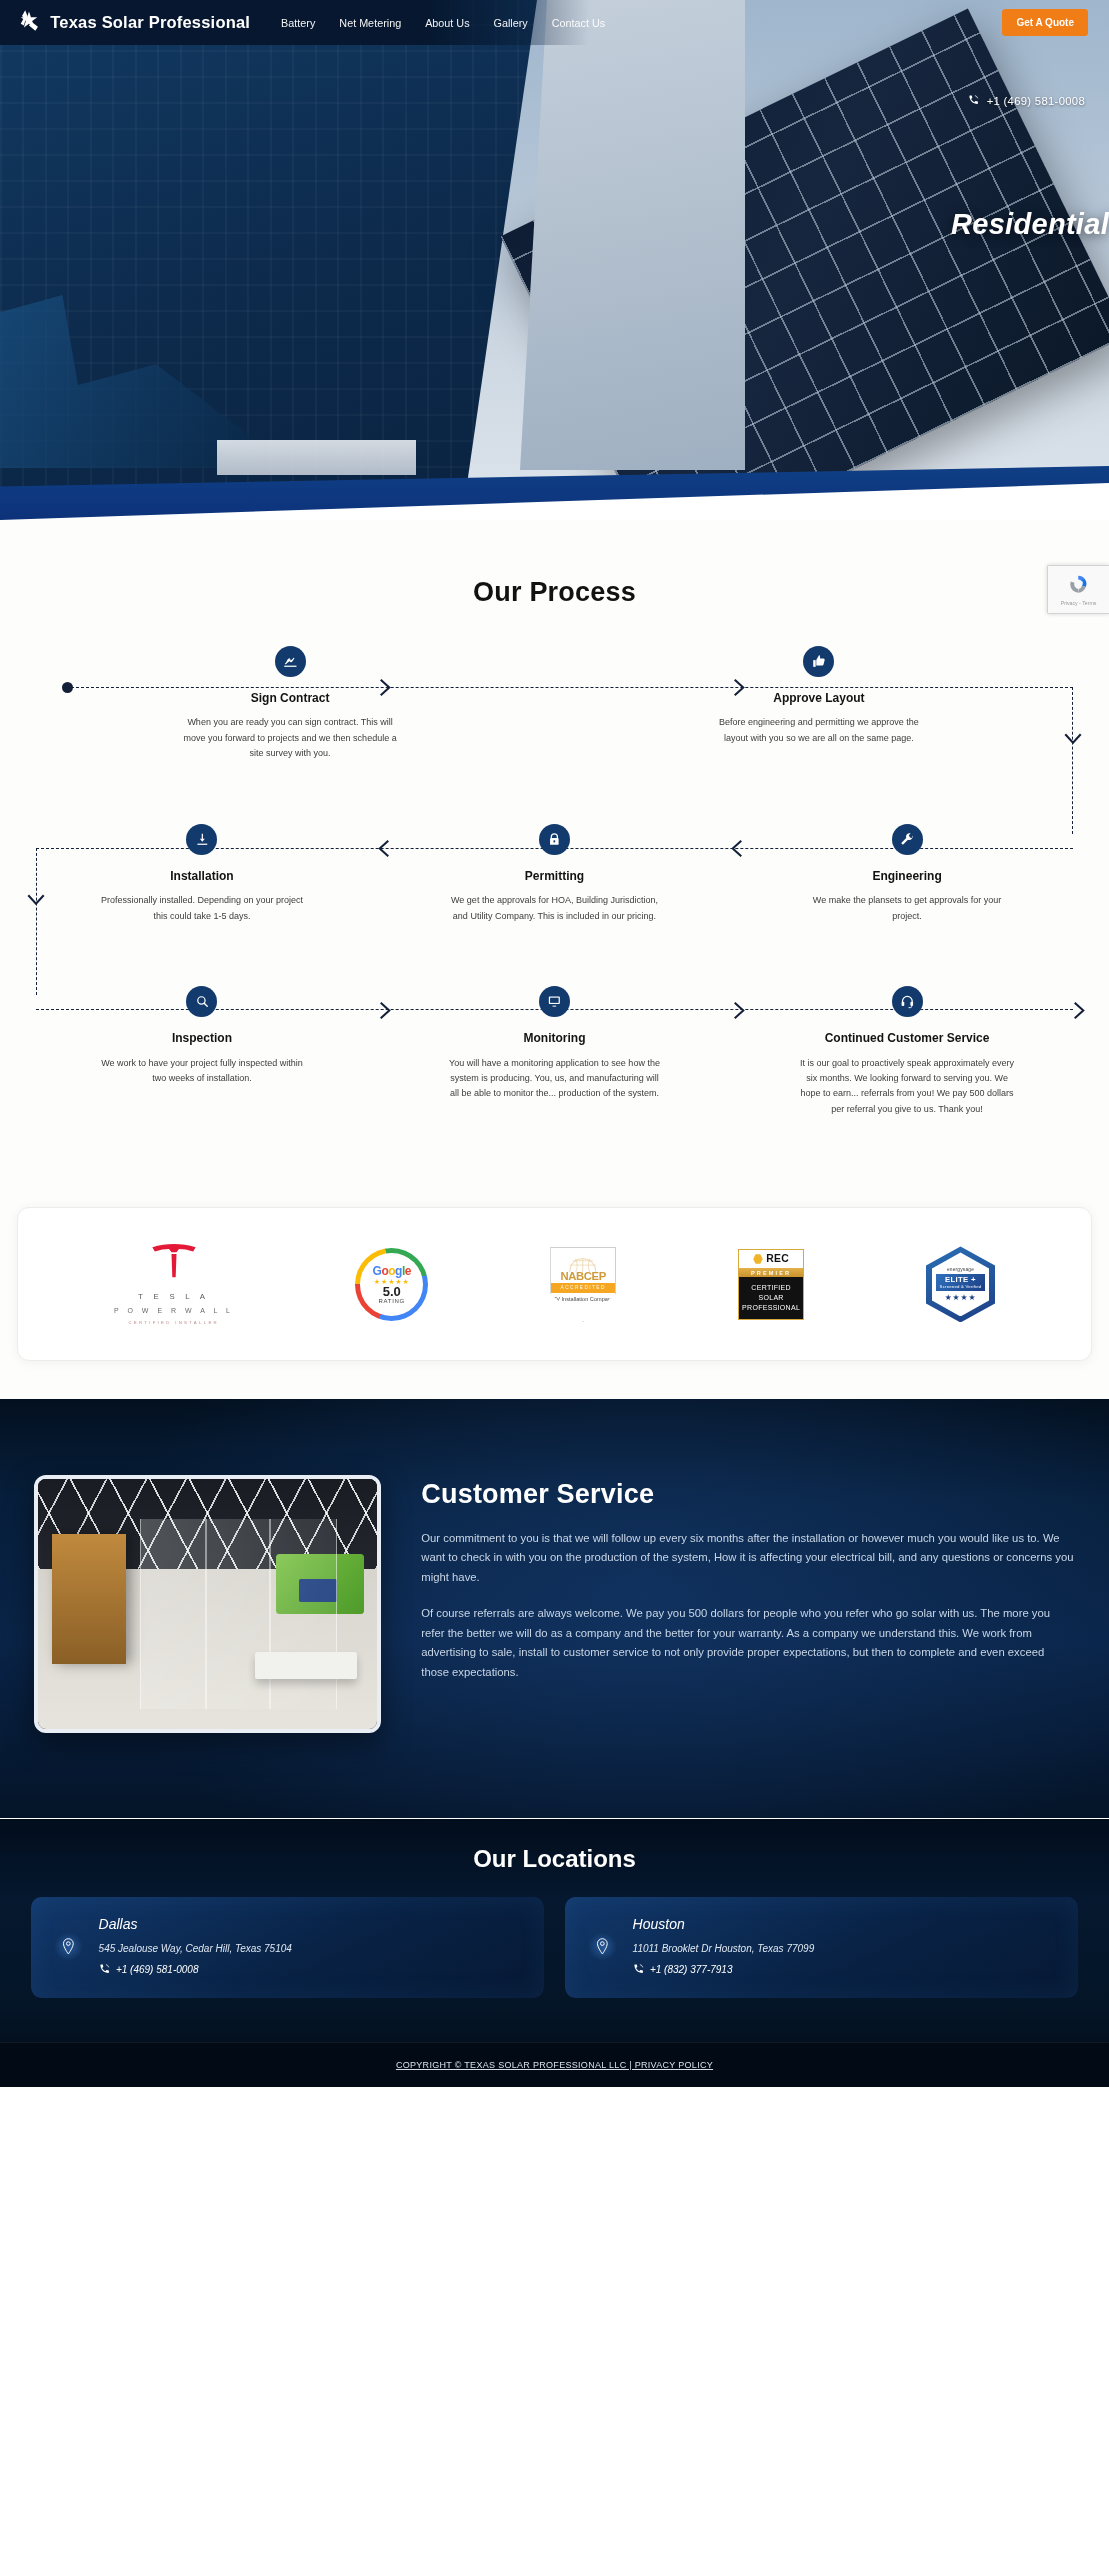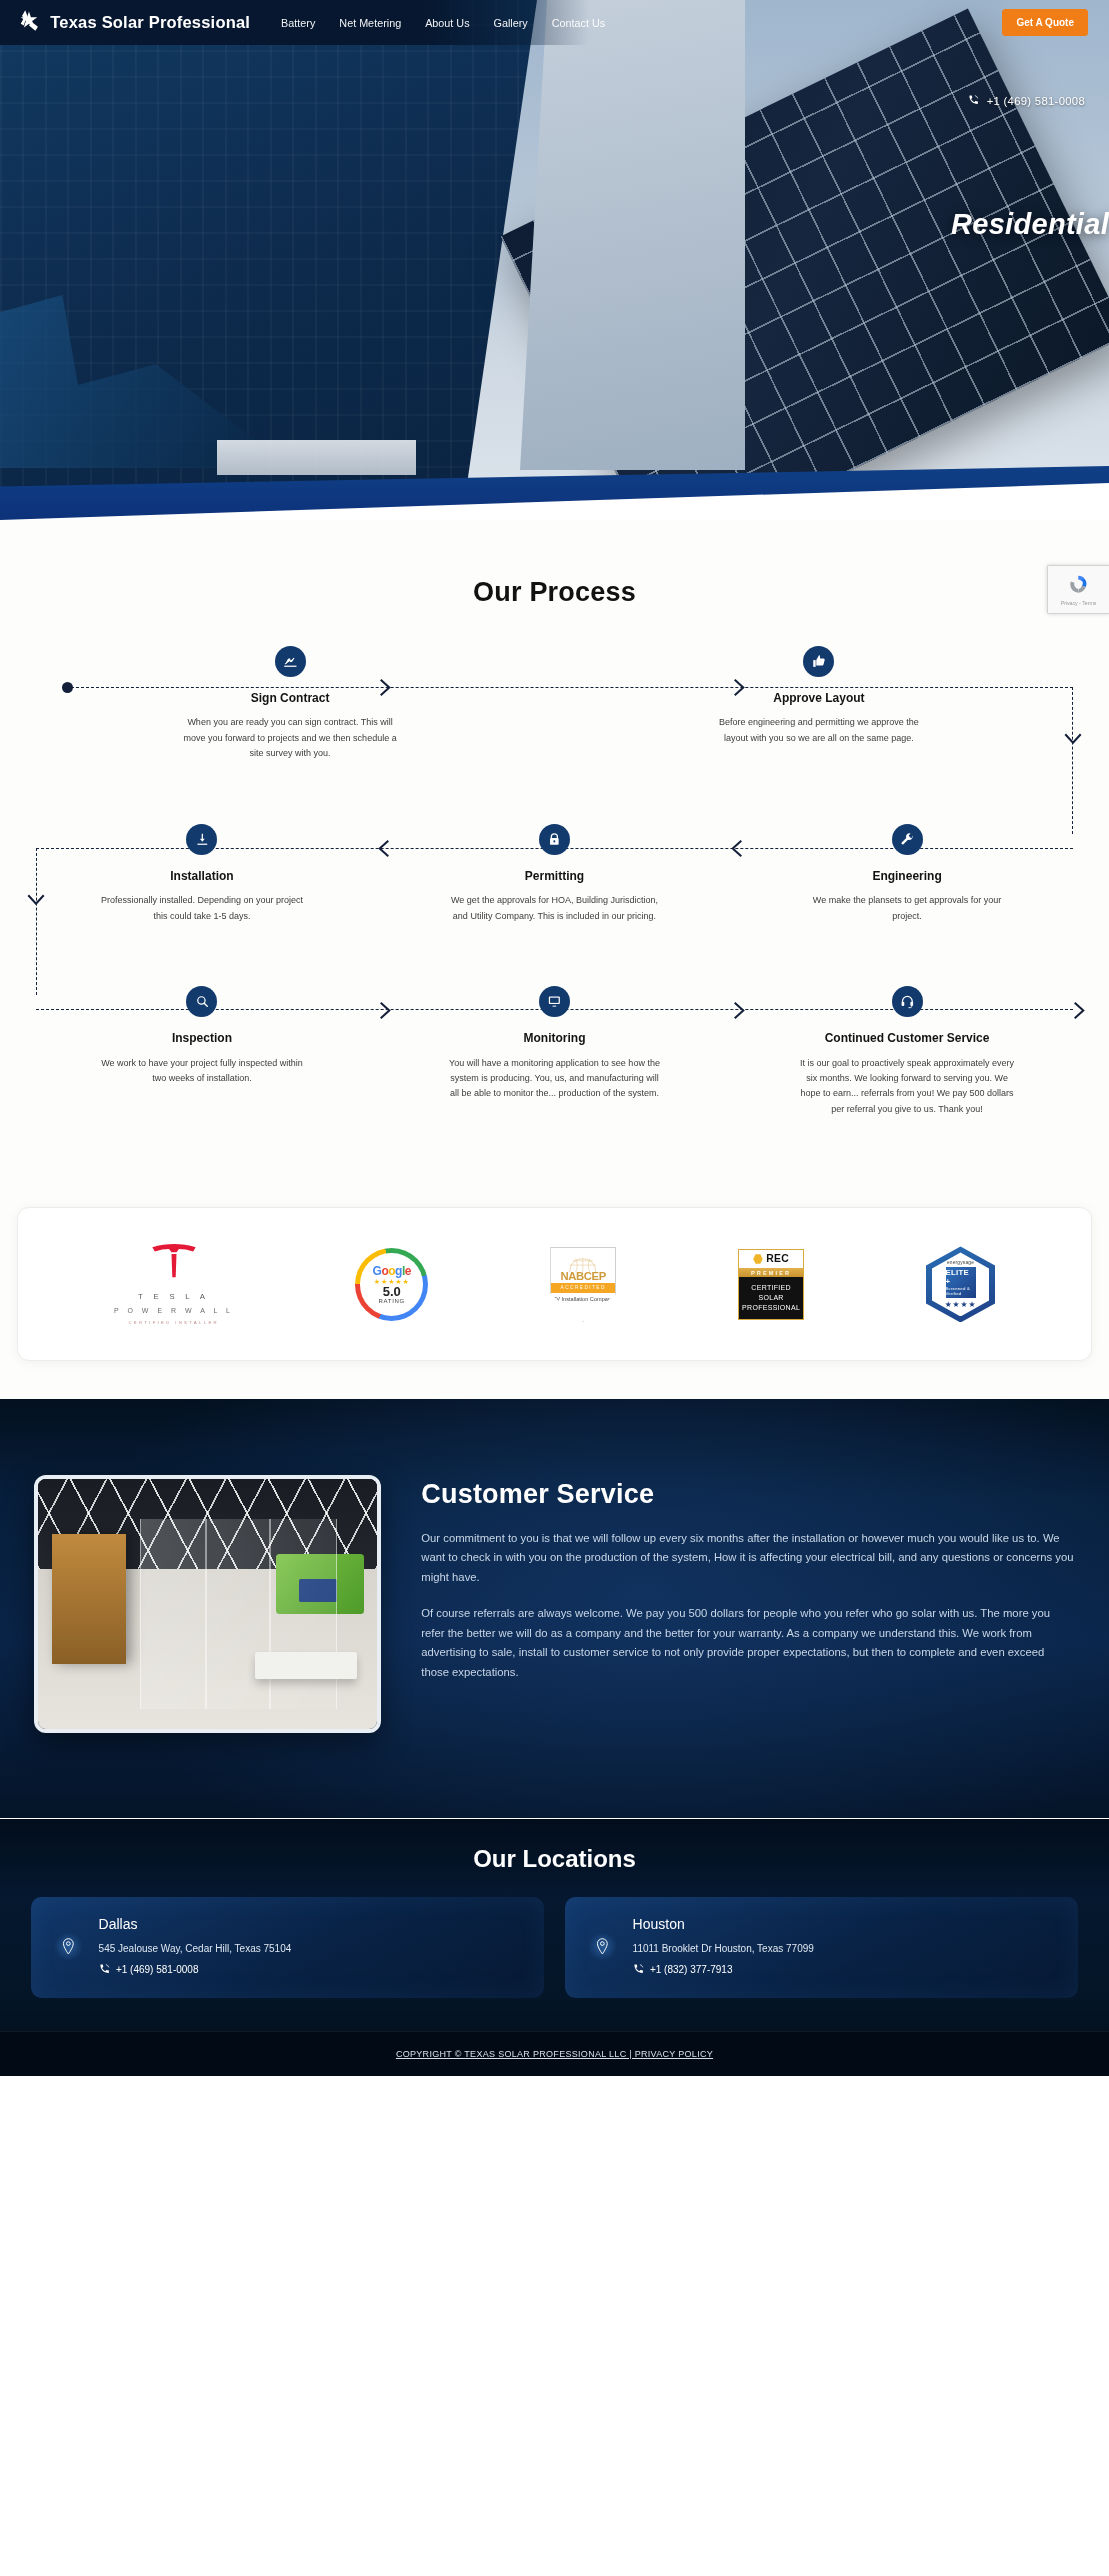--- a/index.html
+++ b/index.html
@@ -260,21 +260,21 @@
     background: linear-gradient(160deg,#2a6fb5,#1d3f86);
     clip-path: polygon(50% 0, 100% 25%, 100% 75%, 50% 100%, 0 75%, 0 25%);
     display: flex; align-items: center; justify-content: center;
   }
   .es-inner {
     width: 57px; height: 64px; background: #fff;
     clip-path: polygon(50% 0, 100% 25%, 100% 75%, 50% 100%, 0 75%, 0 25%);
     display: flex; flex-direction: column; align-items: center; justify-content: center; gap: 1.7px;
   }
   .es-brand { font-size: 4.8px; color: #3b3b3b; letter-spacing: 0.2px; }
-  .es-band { width: 30px; background: linear-gradient(135deg,#2f71bd,#1c3f85); color:#fff; padding: 1.7px 0; }
+  .es-band { width: 49px; background: linear-gradient(135deg,#2f71bd,#1c3f85); color:#fff; text-align:center; padding: 1.7px 0; }
   .es-elite { font-size: 7.8px; font-weight: 700; letter-spacing: 0.3px; }
   .es-sv { font-size: 4.3px; letter-spacing: 0.2px; }
   .es-stars { color: #1c3f85; font-size: 7.8px; letter-spacing: 0.9px; }
 
   
   .cs-section {
     background:
       radial-gradient(780px 451px at 58% 46%, rgba(23,62,116,.55) 0%, rgba(9,28,58,0) 72%),
       linear-gradient(180deg, #03101f 0%, #071f3c 24%, #0a2448 58%, #041428 100%);
     padding: 52px 0 61px;
@@ -348,22 +348,22 @@
   .loc-section {
     background: linear-gradient(180deg, #020d1c 0%, #05182f 30%, #041527 70%, #020a16 100%);
     padding: 26px 0 0;
     border-top: 1.7px solid #ffffff;
   }
   .loc-title {
     text-align: center; color: #ffffff;
     font-size: 24px; font-weight: 700; margin-bottom: 24px;
   }
   .loc-grid {
-    width: 1075px; margin: 4px auto;
-    display: flex; gap: 21px; padding: 0 14px 29.5px;
+    width: 1075px; margin: 15px auto;
+    display: flex; gap: 21px; padding: 0 14px 29.5px; font-style: italic;
   }
   .loc-card {
     flex: 1;
     background: linear-gradient(150deg, rgba(20,62,118,.85) 0%, rgba(10,38,78,.75) 55%, rgba(7,26,55,.8) 100%);
     border-radius: 10.4px;
     padding: 19px 22.5px 21px;
     display: flex; gap: 15.6px; align-items: center;
     box-shadow: inset 0 0 26px rgba(60,120,200,.12);
   }
   .loc-pin {

